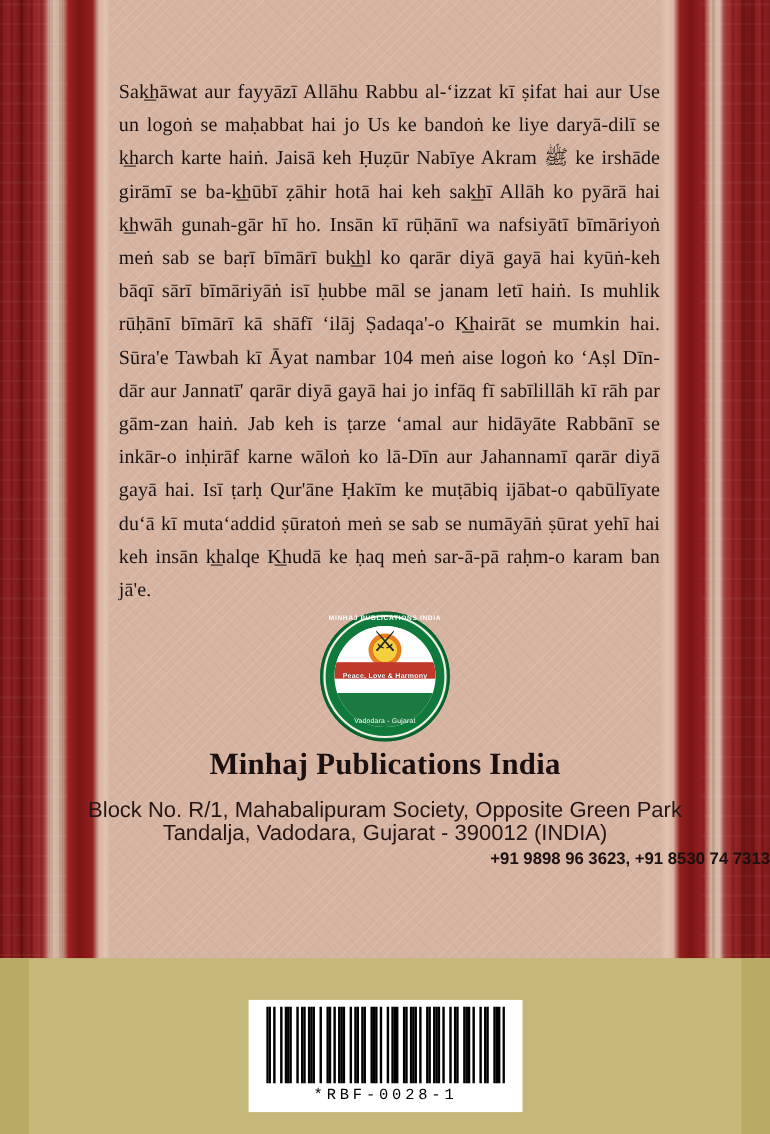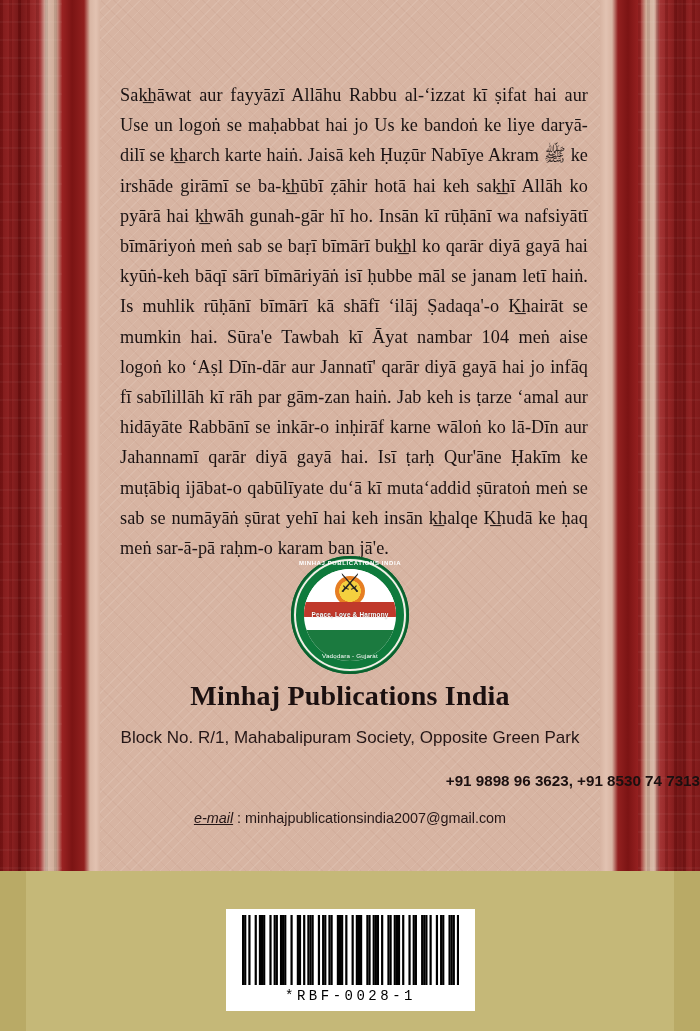--- a/index.html
+++ b/index.html
@@ -59,21 +59,21 @@
   .body-text{
     position:absolute;left:100px;top:64px;width:500px;
     padding:0 4px;
     font-size:18.2px;
     line-height:30.2px;
     color:#1a1212;
     text-align:justify;
     text-justify:inter-word;
     letter-spacing:.1px;
   }
-  .body-text p{margin:16px;}
+  .body-text p{margin:4px;}
 
   
   .logo-wrap{
     position:absolute;left:0;right:0;top:556px;display:flex;justify-content:center;
   }
   .logo{
     position:relative;width:118px;height:118px;border-radius:50%;
     background:#0f7a3c;
     box-shadow:0 0 0 2px #0b5f2e inset;
   }
@@ -120,21 +120,21 @@
 
   
   .pub-name{
     position:absolute;left:0;right:0;top:680px;text-align:center;
     font-family:"Liberation Serif",serif;
     font-weight:bold;font-size:28px;color:#1b1010;letter-spacing:.2px;
   }
   .address{
     position:absolute;left:0;right:0;top:727px;text-align:center;
     font-family:"Liberation Sans",sans-serif;
-    font-size:17px;color:#241616;line-height:21px;
+    font-size:20px;color:#241616;line-height:21px;
   }
   .phones{
     position:absolute;left:0;right:0;top:772px;text-align:right;
     font-family:"Liberation Sans",sans-serif;
     font-size:15.2px;font-weight:bold;color:#1b1010;
   }
   .contact{
     position:absolute;left:0;right:0;top:806px;text-align:center;
     font-family:"Liberation Sans",sans-serif;
     font-size:14.4px;color:#241616;line-height:25px;
@@ -191,28 +191,26 @@
       </div>
       <div class="motto">Peace, Love &amp; Harmony</div>
       <div class="city">Vadodara - Gujarat</div>
     </div>
   </div>
 
   <div class="pub-name">Minhaj Publications India</div>
 
   <div class="address">
     <div>Block No. R/1, Mahabalipuram Society, Opposite Green Park</div>
+    <div>Tandalja, Vadodara, Gujarat - 390012  (INDIA)</div>
   </div>
 
   <div class="phones">+91 9898 96 3623, +91 8530 74 7313</div>
 
   <div class="contact">
-    <div>
-      <span class="lbl">e-mail</span><span>&nbsp;:&nbsp;</span><span>minhajpublicationsindia2007@gmail.com</span>
-    </div>
   </div>
 
   <div class="barcode-box">
     <svg class="bars" viewBox="0 0 217 70" preserveAspectRatio="none">
       <g id="bargroup" fill="#000">
           <rect x="0.00" y="0" width="2.21" height="70"></rect>
           <rect x="2.11" y="0" width="2.21" height="70"></rect>
           <rect x="6.32" y="0" width="2.21" height="70"></rect>
           <rect x="12.64" y="0" width="2.21" height="70"></rect>
           <rect x="16.85" y="0" width="2.21" height="70"></rect>

